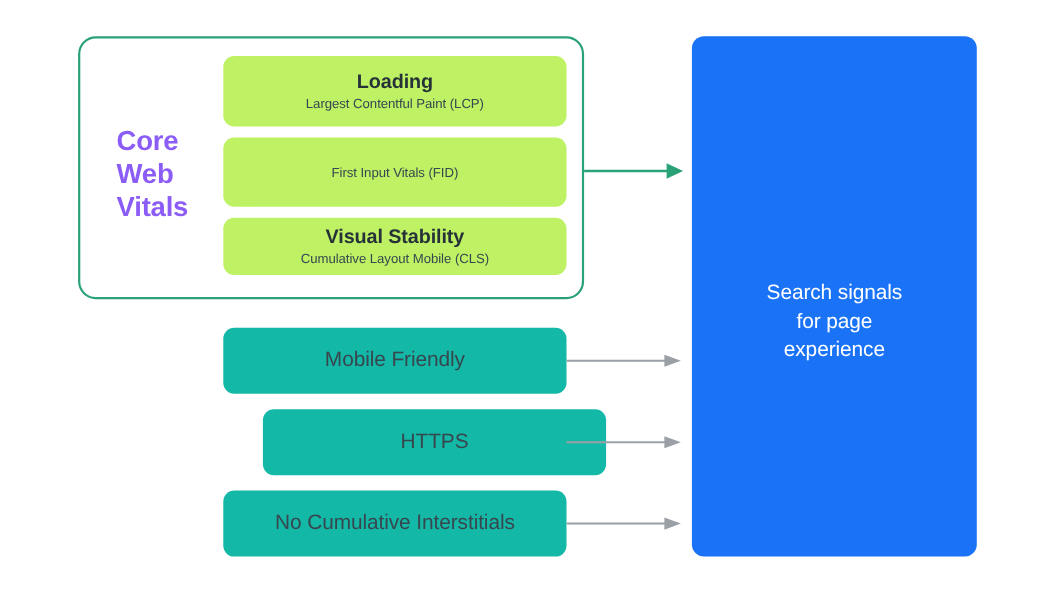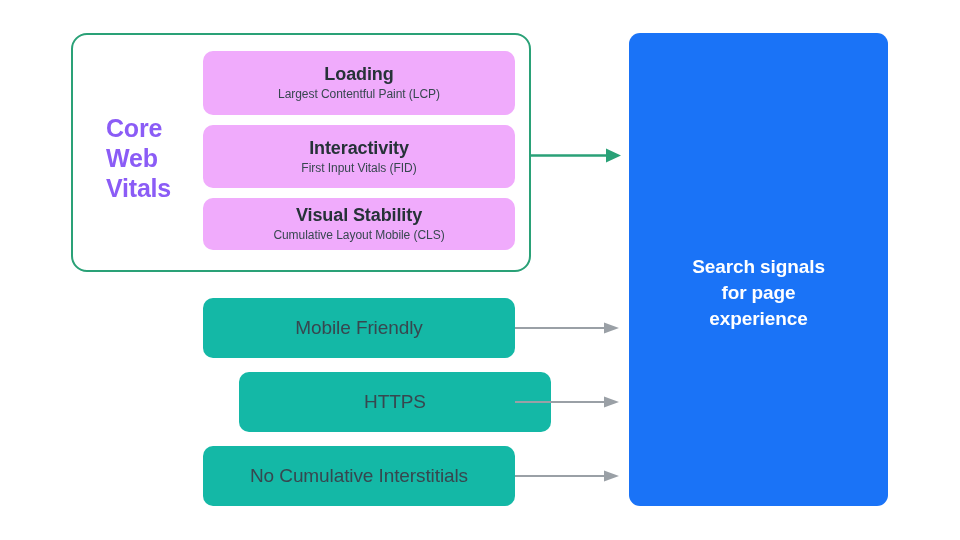--- a/index.html
+++ b/index.html
@@ -45,21 +45,21 @@
     letter-spacing: -0.2px;
     text-align: left;
     white-space: pre-line;
   }
 
   
   .vital-pill {
     position: absolute;
     left: 203px;
     width: 312px;
-    background: #f0abfc;
+    background: #bef264;
     border-radius: 10px;
     display: flex;
     flex-direction: column;
     align-items: center;
     justify-content: center;
   }
   .vital-pill.p1 { top: 51px;  height: 64px; }
   .vital-pill.p2 { top: 125px; height: 63px; }
   .vital-pill.p3 { top: 198px; height: 52px; }
 
@@ -111,21 +111,21 @@
     height: 473px;
     background: #1a73f7;
     border-radius: 11px;
     display: flex;
     align-items: center;
     justify-content: center;
   }
   .blue-text {
     color: #ffffff;
     font-size: 19px;
-    font-weight: bold;
+    font-weight: normal;
     line-height: 26px;
     text-align: center;
     white-space: pre-line;
     letter-spacing: -0.1px;
     margin-top: 46px;
   }
 
   
   .arrow-svg {
     position: absolute;
@@ -146,21 +146,20 @@
   <div class="cwv-label">Core
 Web
 Vitals</div>
 
   <div class="vital-pill p1">
     <div class="vital-title">Loading</div>
     <div class="vital-sub">Largest Contentful Paint (LCP)</div>
   </div>
 
   <div class="vital-pill p2">
-    <div class="vital-title">Interactivity</div>
     <div class="vital-sub">First Input Vitals (FID)</div>
   </div>
 
   <div class="vital-pill p3">
     <div class="vital-title">Visual Stability</div>
     <div class="vital-sub">Cumulative Layout Mobile (CLS)</div>
   </div>
 
   <div class="gray-pill g1">
     <div class="gray-label">Mobile Friendly</div>

